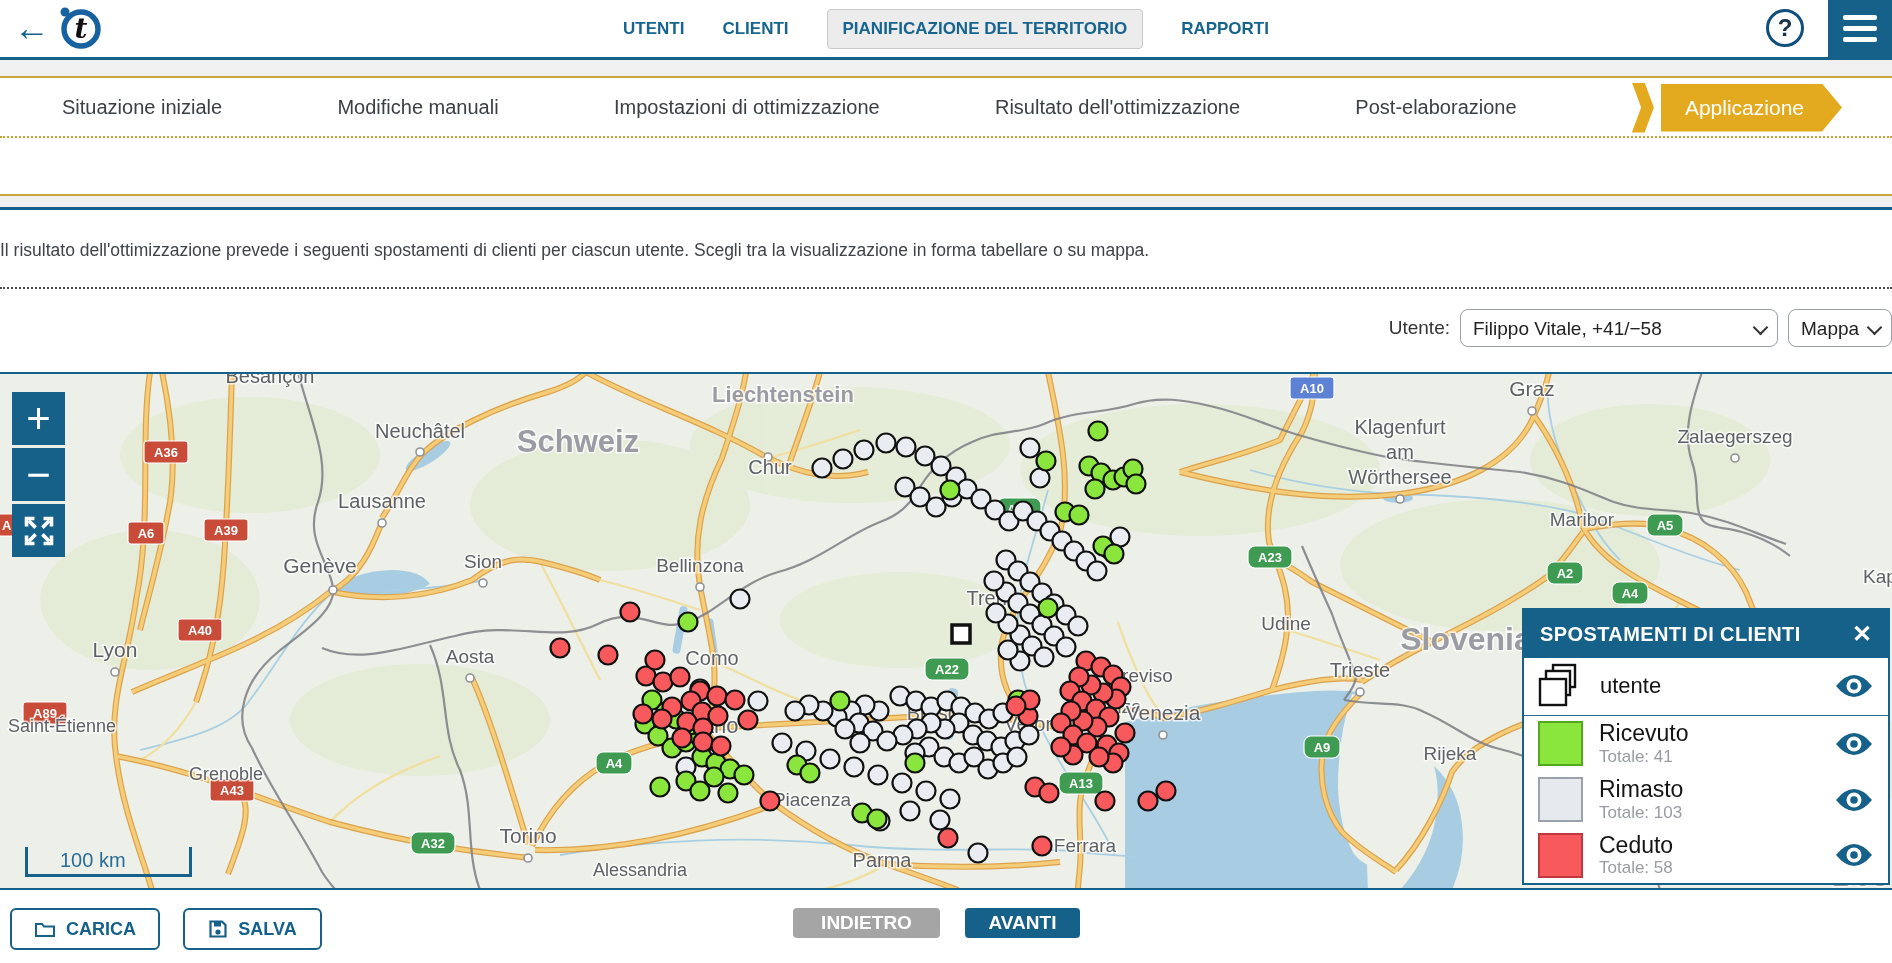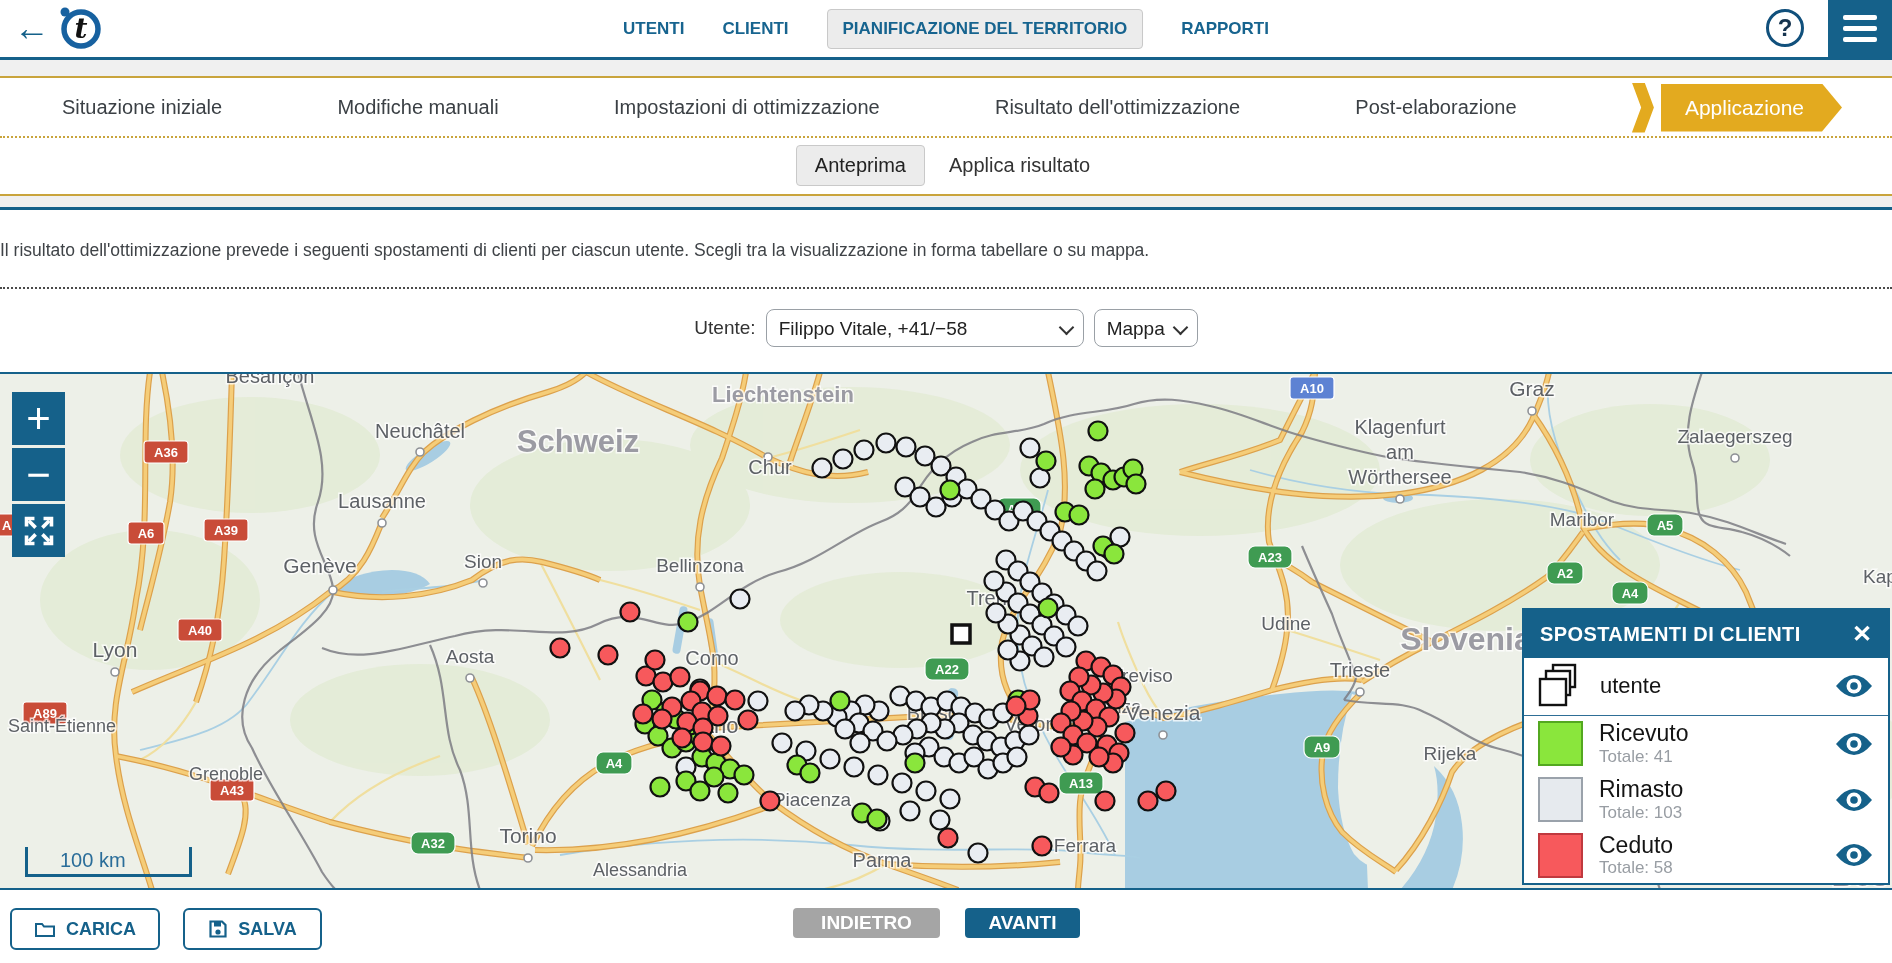--- a/index.html
+++ b/index.html
@@ -29,21 +29,21 @@
     clip-path:polygon(0 0,calc(100% - 20px) 0,100% 50%,calc(100% - 20px) 100%,0 100%);}
   .dotsep{position:absolute;top:136px;left:0;width:100%;border-top:2px dotted #c9a43c;}
   .subtabs{position:absolute;top:138px;left:0;width:100%;height:54px;display:flex;align-items:center;justify-content:center;gap:18px;}
   .subtab{font-size:20px;color:#333;cursor:pointer;padding:8px 6px;}
   .subtab.active{background:#ececec;border:1px solid #c9c9c9;border-radius:4px;padding:8px 18px;color:#222;}
   .strip2{position:absolute;top:194px;left:0;width:100%;height:11px;background:#f0f0f0;
           border-top:2px solid #c9a43c;border-bottom:3px solid #15618a;}
   
   .desc{position:absolute;top:240px;left:0;width:100%;text-align:left;font-size:17.5px;color:#3f4347;}
   .dotsep2{position:absolute;top:287px;left:0;width:100%;border-top:2px dotted #4a4a4a;}
-  .controls{position:absolute;top:303px;left:0;width:100%;height:50px;display:flex;align-items:center;justify-content:center;gap:10px;}
+  .controls{position:absolute;top:303px;left:0;width:100%;height:50px;display:flex;align-items:center;justify-content:flex-end;gap:10px;}
   .ctl-label{font-size:19px;color:#333;}
   .sel{position:relative;display:inline-block;}
   .sel select{appearance:none;-webkit-appearance:none;background:#fff;border:1px solid #9aa0a6;border-radius:8px;
       height:38px;font-size:19px;color:#222;padding:0 30px 0 12px;font-family:"Liberation Sans",sans-serif;cursor:pointer;}
   .sel .chev{position:absolute;right:12px;top:13px;width:9px;height:9px;border-left:2px solid #333;border-bottom:2px solid #333;
       transform:rotate(-45deg);pointer-events:none;}
   .sel-user select{width:318px;}
   .sel-view select{width:104px;}
   
   .map{position:absolute;top:372px;left:0;width:1892px;height:514px;background:#edf0e8;
@@ -114,24 +114,20 @@
       <div class="step">Modifiche manuali</div>
       <div class="step">Impostazioni di ottimizzazione</div>
       <div class="step">Risultato dell'ottimizzazione</div>
       <div class="step">Post-elaborazione</div>
       <div class="step-active-wrap">
         <span class="step-chevron"></span>
         <div class="step-arrow">Applicazione</div>
       </div>
     </div>
   <div class="dotsep"></div>
-  <div class="subtabs" id="subtabs">
-      <div class="subtab active">Anteprima</div>
-      <div class="subtab">Applica risultato</div>
-    </div>
   <div class="strip2"></div>
 
   <div class="desc">Il risultato dell'ottimizzazione prevede i seguenti spostamenti di clienti per ciascun utente. Scegli tra la visualizzazione in forma tabellare o su mappa.</div>
   <div class="dotsep2"></div>
 
   <div class="controls">
     <span class="ctl-label">Utente:</span>
     <span class="sel sel-user">
       <select id="userSelect"><option>Filippo Vitale, +41/−58</option></select>
       <span class="chev"></span>

